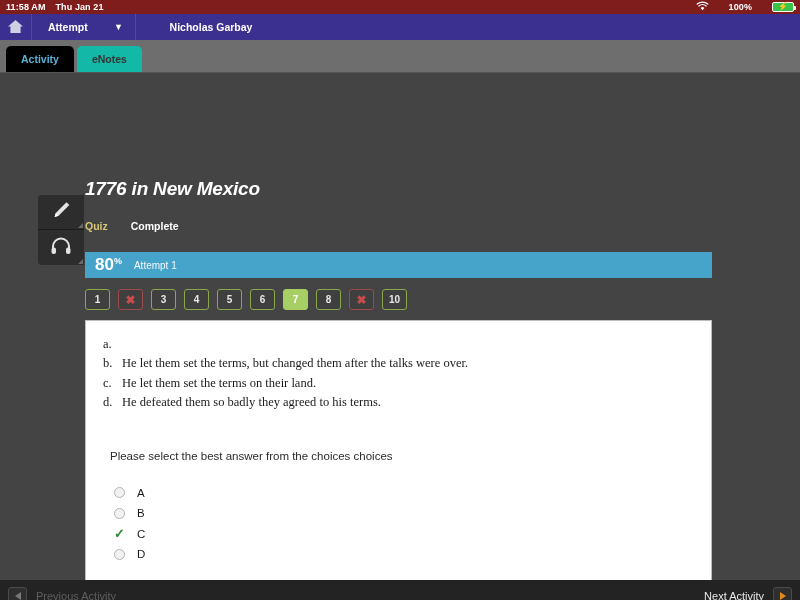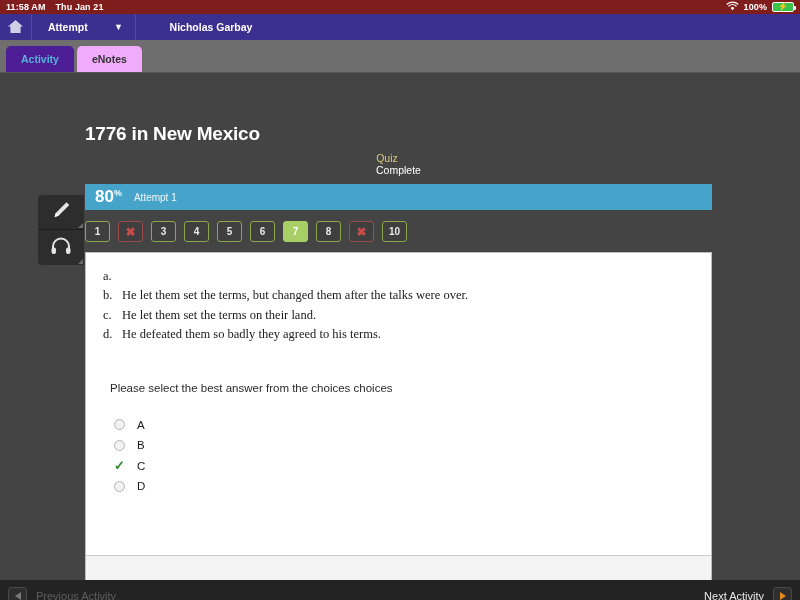--- a/index.html
+++ b/index.html
@@ -21,21 +21,21 @@
     font-size: 9px;
     font-weight: bold;
     letter-spacing: .1px;
   }
   .status-time { margin-right: 10px; }
   .status-date {}
   .status-right {
     margin-left: auto;
     display: flex;
     align-items: center;
-    gap: 5px;
+    gap: 20px;
   }
   .wifi-icon { display: block; }
   .battery {
     width: 22px; height: 10px;
     border: 1px solid #ffffff;
     border-radius: 2px;
     position: relative;
     background: #3ac24a;
     display: flex;
     align-items: center;
@@ -105,22 +105,22 @@
     height: 26px;
     padding: 0 15px;
     display: flex;
     align-items: center;
     font-size: 10.5px;
     font-weight: bold;
     border-radius: 5px 5px 0 0;
     margin-right: 3px;
     cursor: pointer;
   }
-  .tab.active { background: #4c1d95; color: #59b3d8; }
-  .tab.inactive { background: #f0abfc; color: #333333; }
+  .tab.active { background: #000000; color: #59b3d8; }
+  .tab.inactive { background: #14b8a6; color: #333333; }
 
   
   .stage { position: relative; height: 539px; background: #444444; }
 
   
   .tool-rail {
     position: absolute;
     left: 38px; top: 122px;
     width: 46px;
   }
@@ -142,36 +142,36 @@
     border-bottom: 5px solid #6a6a6a;
   }
 
   
   .content { position: absolute; left: 85px; top: 0; width: 627px; }
 
   .title {
     color: #ffffff;
     font-size: 19px;
     font-weight: bold;
-    margin-top: 50px;
+    margin-top: 105px;
     letter-spacing: -.2px;
+    font-style: italic;
   }
   .meta-row {
-    margin-top: 7px;
+    margin-top: 20px;
     display: flex;
     align-items: center;
     font-size: 10.5px;
-    font-weight: normal;
-    flex-direction: column;
+    font-weight: bold;
   }
   .meta-type { color: #d9c879; margin-right: 23px; }
   .meta-state { color: #ffffff; }
 
   .score-bar {
-    margin-top: 8px;
+    margin-top: 20px;
     height: 26px;
     background: #46a3c9;
     display: flex;
     align-items: center;
     padding-left: 10px;
     color: #ffffff;
   }
   .score-num { font-size: 17px; font-weight: bold; line-height: 1; }
   .score-pct { font-size: 9px; font-weight: bold; vertical-align: super; }
   .score-attempt { font-size: 10px; margin-left: 12px; opacity: .92; }

